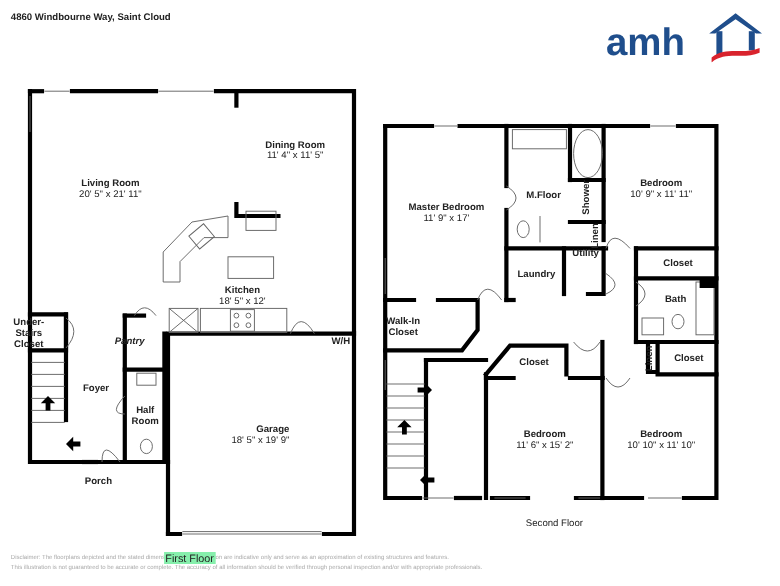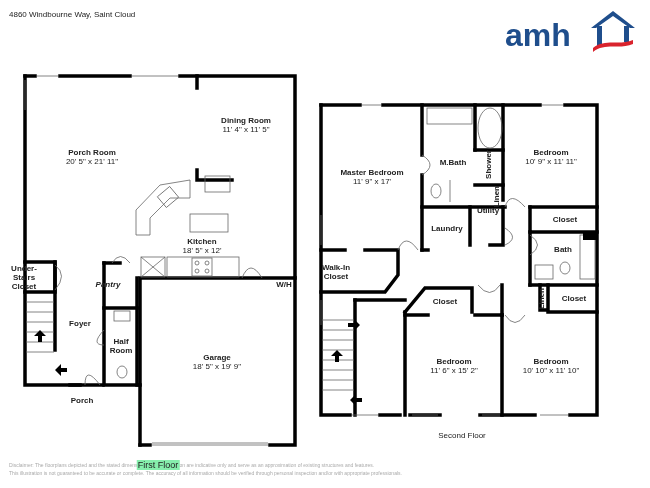--- a/index.html
+++ b/index.html
@@ -1,17 +1,17 @@
 <!DOCTYPE html>
 <html><head>
 <meta charset="utf-8">
 <style>
   html, body { margin:0; padding:0; background:#fff; }
   body { width:650px; height:488px; position:relative; overflow:hidden; font-family:"Liberation Sans", sans-serif; color:#222; }
-  .address { position:absolute; left:9px; top:10px; font-size:8px; color:#222; }
+  .address { position:absolute; left:9px; top:10px; font-size:8px; color:#222;font-weight:bold; }
   .logo { position:absolute; left:505px; top:8px; width:135px; height:44px; }
   .plan { position:absolute; left:0; top:0; }
   .room-label { position:absolute; text-align:center; font-weight:bold; font-size:8px; line-height:9px; color:#222; white-space:nowrap; transform:translateX(-50%); }
   .room-dim { display:block; font-weight:normal; font-size:8px; }
   .floor-label { position:absolute; font-size:8px; color:#222; transform:translateX(-50%); }
   .disclaimer { position:absolute; left:9px; top:461px; font-size:5px; line-height:8px; color:#aaa; white-space:nowrap; }
   .first-floor { font-size:9px; }
   .vert { writing-mode:vertical-rl; transform:translateX(-50%) rotate(180deg); }
 </style>
 </head>
@@ -175,21 +175,21 @@
     <path d="M40 330 L34 336 L38 336 L38 342 L42 342 L42 336 L46 336 Z"></path>
     <path d="M55 370 L61 364 L61 368 L67 368 L67 372 L61 372 L61 376 Z"></path>
     <path d="M337 350 L331 356 L335 356 L335 362 L339 362 L339 356 L343 356 Z"></path>
     <path d="M360 325 L354 319 L354 323 L348 323 L348 327 L354 327 L354 331 Z"></path>
     <path d="M350 400 L356 394 L356 398 L362 398 L362 402 L356 402 L356 406 Z"></path>
     <rect x="583" y="232" width="14" height="8"></rect>
   </g>
 </svg>
 
 <div class="room-label" style="left:92px; top:148px;">
-  <span>Porch Room</span>
+  <span>Living Room</span>
   <span class="room-dim">20' 5" x 21' 11"</span>
 </div>
 <div class="room-label" style="left:246px; top:116px;">
   <span>Dining Room</span>
   <span class="room-dim">11' 4" x 11' 5"</span>
 </div>
 <div class="room-label" style="left:202px; top:237px;">
   <span>Kitchen</span>
   <span class="room-dim">18' 5" x 12'</span>
 </div>
@@ -198,37 +198,37 @@
 </div>
 <div class="room-label" style="left:108px; top:280px;font-style:italic;">
   <span>Pantry</span>
 </div>
 <div class="room-label" style="left:80px; top:319px;">
   <span>Foyer</span>
 </div>
 <div class="room-label" style="left:121px; top:337px; white-space:normal; width:24px;">
   <span>Half Room</span>
 </div>
-<div class="room-label" style="left:217px; top:353px;">
+<div class="room-label" style="left:217px; top:353px;text-align:right;">
   <span>Garage</span>
   <span class="room-dim">18' 5" x 19' 9"</span>
 </div>
 <div class="room-label" style="left:284px; top:280px;">
   <span>W/H</span>
 </div>
 <div class="room-label" style="left:82px; top:396px;">
   <span>Porch</span>
 </div>
 
 <div class="room-label" style="left:372px; top:168px;">
   <span>Master Bedroom</span>
   <span class="room-dim">11' 9" x 17'</span>
 </div>
 <div class="room-label" style="left:453px; top:158px;">
-  <span>M.Bath</span>
+  <span>M.Floor</span>
 </div>
 <div class="room-label vert" style="left:488px; top:150px;">
   <span>Shower</span>
 </div>
 <div class="room-label vert" style="left:496px; top:186px;">
   <span>Linen</span>
 </div>
 <div class="room-label" style="left:551px; top:148px;">
   <span>Bedroom</span>
   <span class="room-dim">10' 9" x 11' 11"</span>

